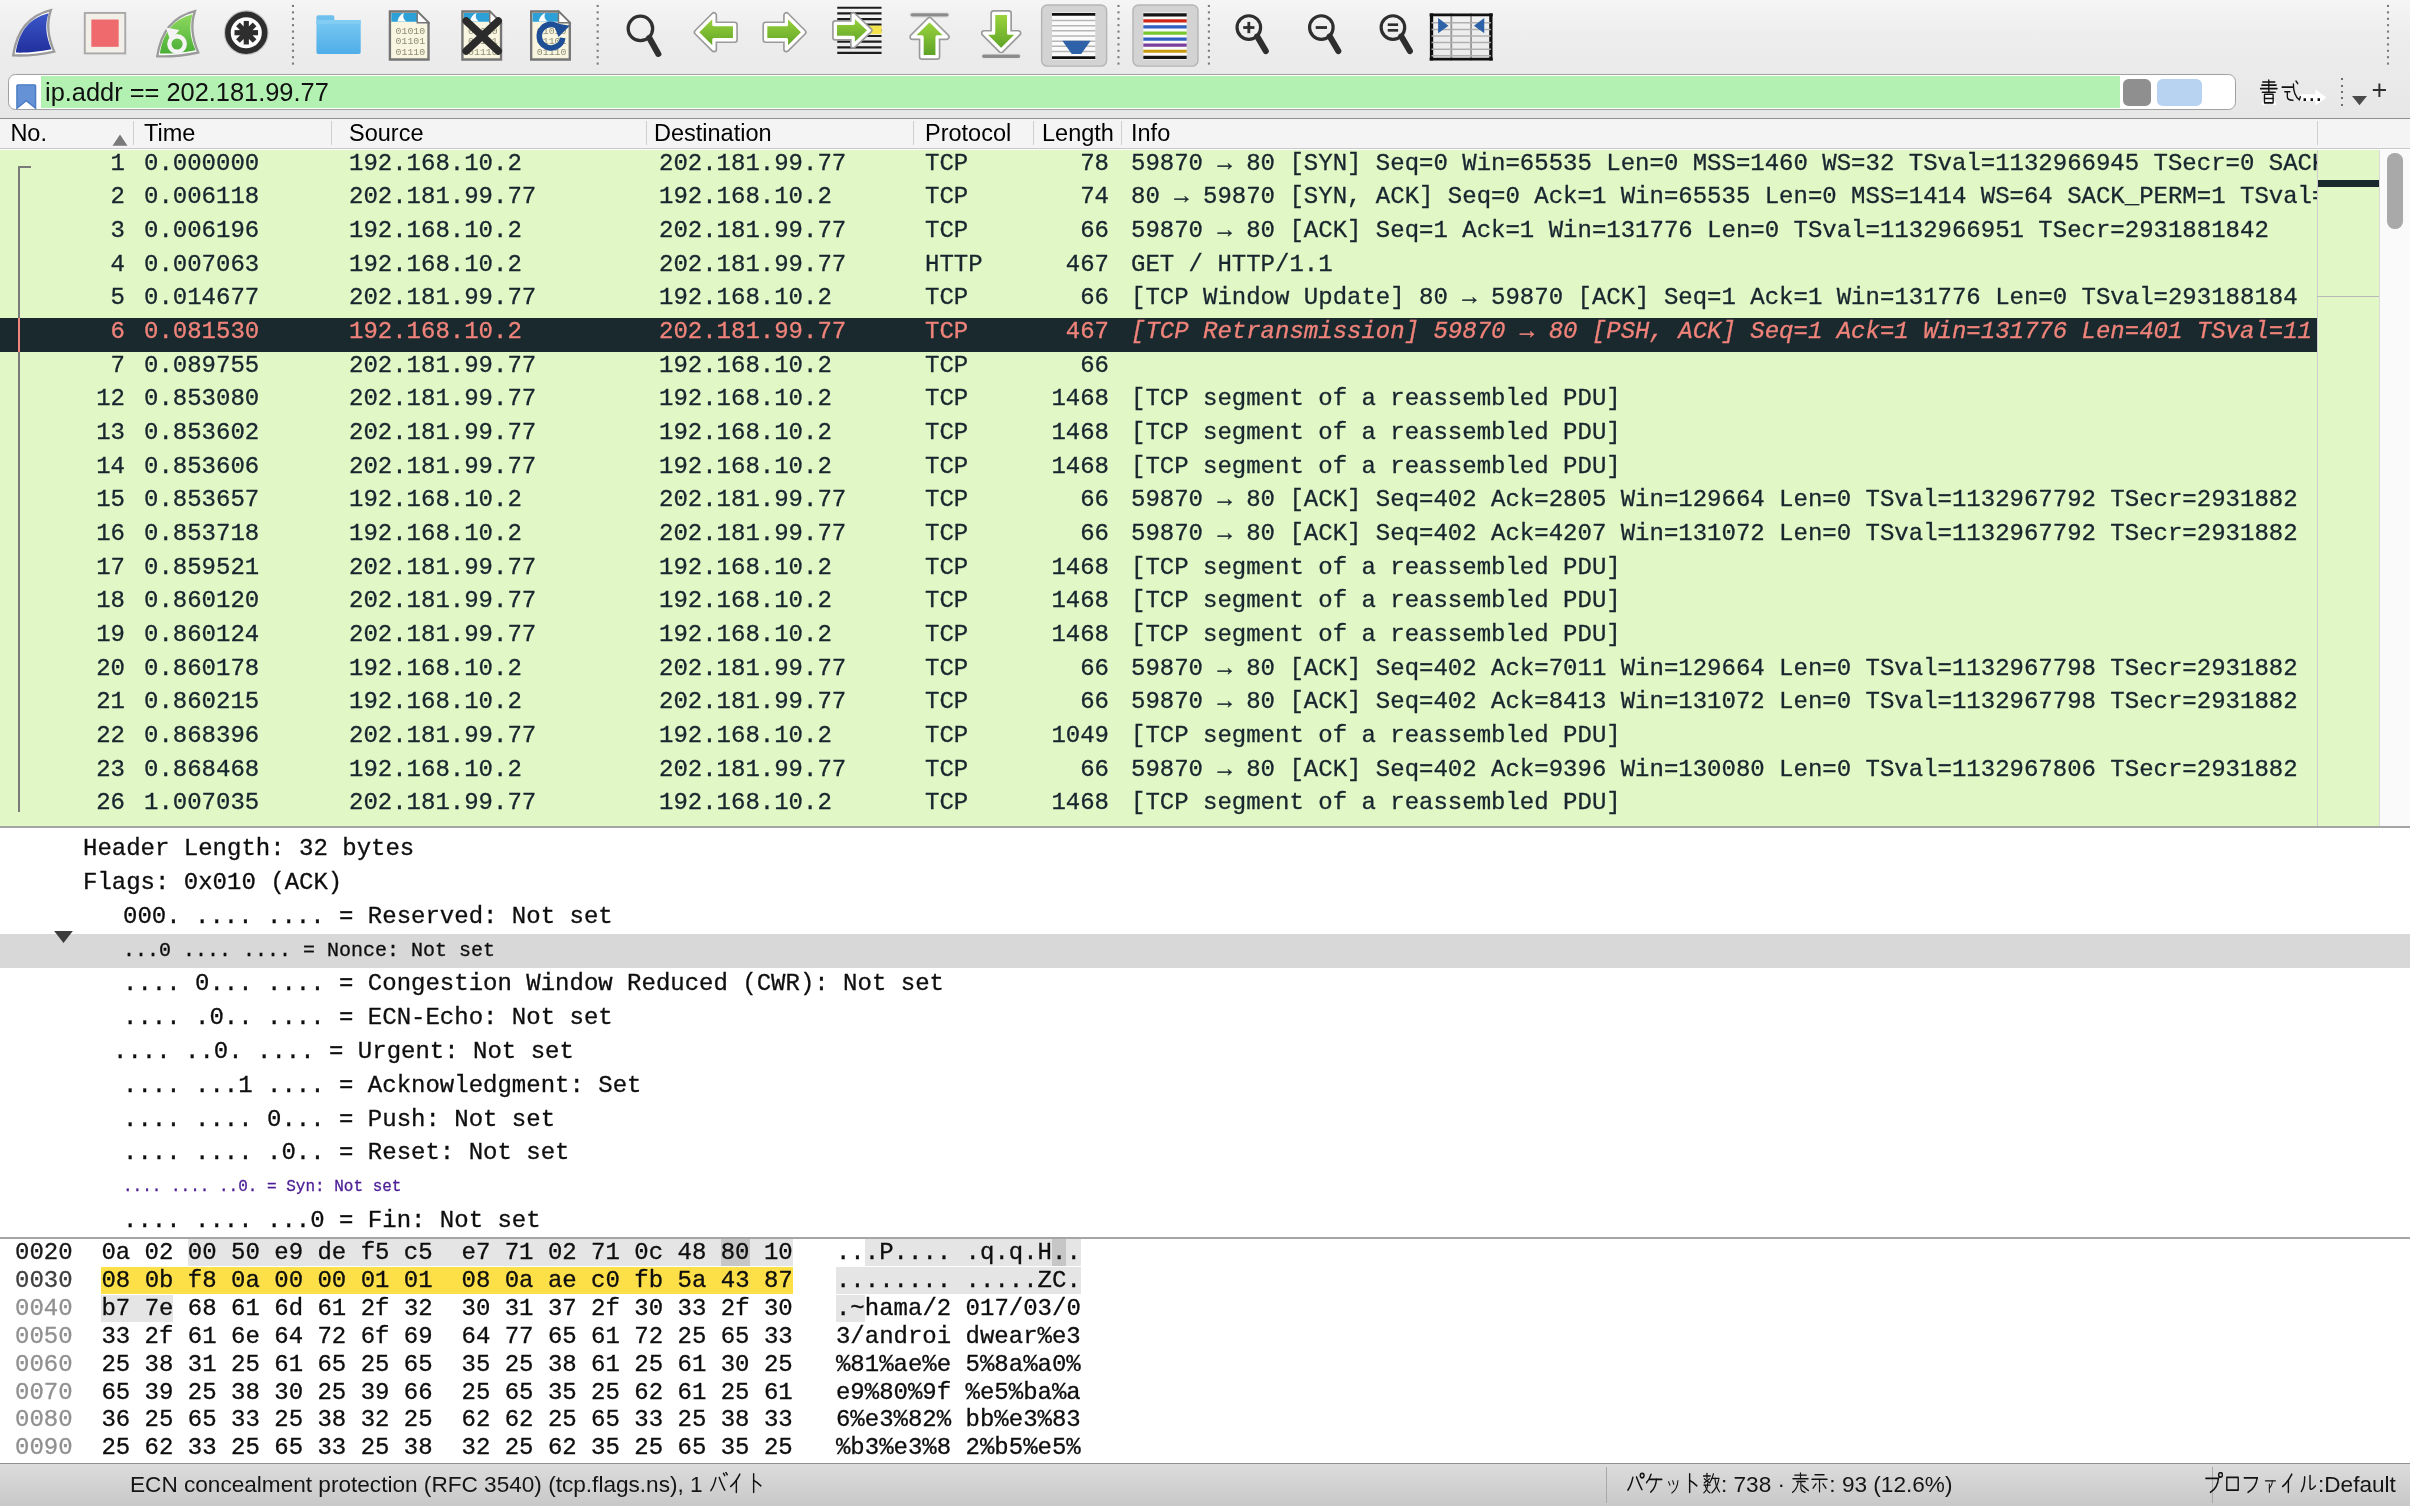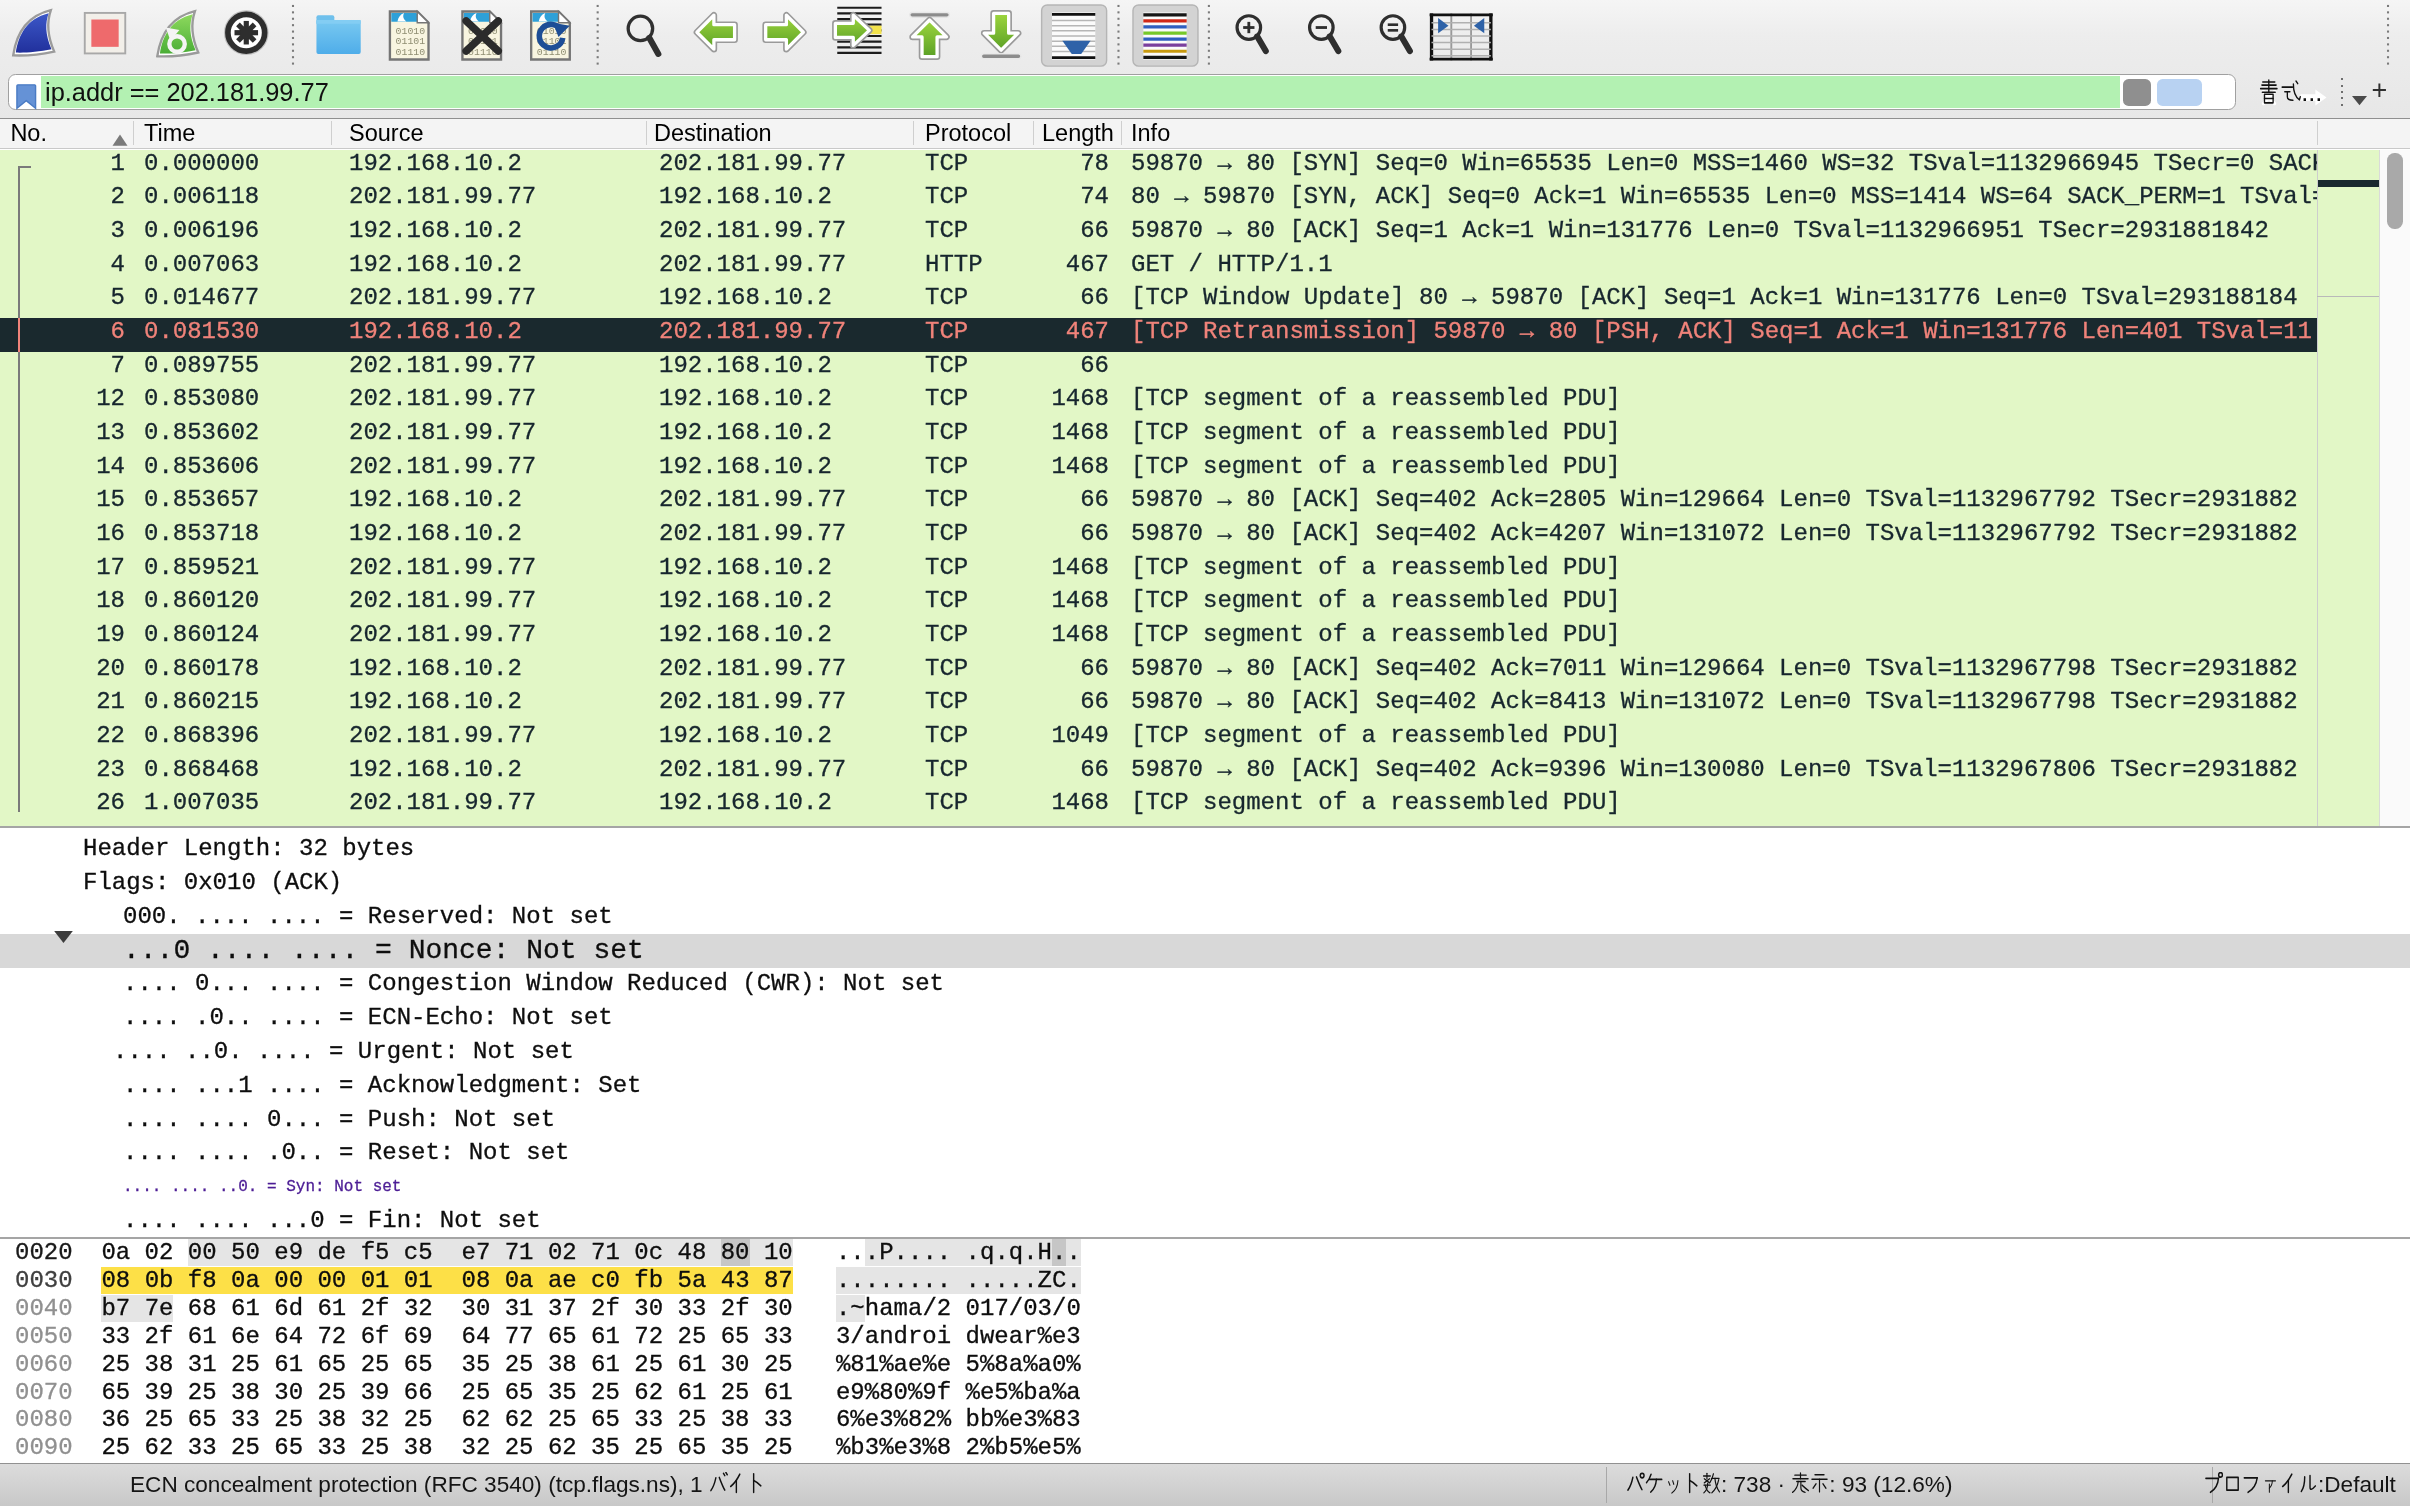--- a/index.html
+++ b/index.html
@@ -341,21 +341,21 @@
     </div>
   </div>
 <div class="abs" style="left:0px;top:318px;width:2317px;height:34px;overflow:hidden;font-size:24px;line-height:28px;white-space:nowrap;color:#f0837a;background:#1a292e;">
     <div style="position:relative;width:100%;height:100%">
       <div class="abs mono" style="left:0;top:0;width:125px;text-align:right;">6</div>
       <div class="abs mono" style="left:144px;top:0;">0.081530</div>
       <div class="abs mono" style="left:349px;top:0;">192.168.10.2</div>
       <div class="abs mono" style="left:659px;top:0;">202.181.99.77</div>
       <div class="abs mono" style="left:925px;top:0;">TCP</div>
       <div class="abs mono" style="left:989px;top:0;width:120px;text-align:right;">467</div>
-      <div class="abs mono" style="left:1131px;top:0;width:1186px;overflow:hidden;">[TCP Retransmission] 59870 → 80 [PSH, ACK] Seq=1 Ack=1 Win=131776 Len=401 TSval=11</div>
+      <div class="abs mono" style="left:1131px;top:0;width:1186px;overflow:hidden;font-style:italic;">[TCP Retransmission] 59870 → 80 [PSH, ACK] Seq=1 Ack=1 Win=131776 Len=401 TSval=11</div>
     </div>
   </div>
 <div class="abs" style="left:0px;top:352px;width:2317px;height:34px;overflow:hidden;font-size:24px;line-height:28px;white-space:nowrap;color:#17262e;">
     <div style="position:relative;width:100%;height:100%">
       <div class="abs mono" style="left:0;top:0;width:125px;text-align:right;">7</div>
       <div class="abs mono" style="left:144px;top:0;">0.089755</div>
       <div class="abs mono" style="left:349px;top:0;">202.181.99.77</div>
       <div class="abs mono" style="left:659px;top:0;">192.168.10.2</div>
       <div class="abs mono" style="left:925px;top:0;">TCP</div>
       <div class="abs mono" style="left:989px;top:0;width:120px;text-align:right;">66</div>
@@ -511,21 +511,21 @@
 <div class="abs" style="left:2318px;top:180px;width:61px;height:7.3px;background:#1a292e;"></div>
 <div class="abs" style="left:2317px;top:296px;width:62px;height:1.4px;background:#b9b9b9;"></div>
 <div class="abs" style="left:2379px;top:150px;width:31px;height:676px;background:#fafafa;border-left:0.9px solid #d9d9d9;"></div>
 <div class="abs" style="left:2387px;top:153px;width:15.5px;height:76px;background:#a9a9a9;border-radius:7.5px;"></div>
 <div class="abs" style="left:0px;top:826px;width:2411px;height:1.9px;background:#a5a5a5;"></div>
 <div class="abs" style="left:0px;top:828px;width:2411px;height:411px;background:#fff;"></div>
 <div class="abs" style="left:0px;top:934px;width:2411px;height:34px;background:#d8d8d8;"></div>
 <div class="abs mono" style="left:83px;top:832px;width:2166px;height:34px;font-size:24px;line-height:34px;white-space:pre;color:#0e0e0e;">Header Length: 32 bytes</div>
 <div class="abs mono" style="left:83px;top:866px;width:2166px;height:34px;font-size:24px;line-height:34px;white-space:pre;color:#0e0e0e;">Flags: 0x010 (ACK)</div>
 <div class="abs mono" style="left:123px;top:900px;width:2166px;height:34px;font-size:24px;line-height:34px;white-space:pre;color:#0e0e0e;">000. .... .... = Reserved: Not set</div>
-<div class="abs mono" style="left:123px;top:934px;width:2166px;height:34px;font-size:28px;line-height:34px;white-space:pre;color:#0e0e0e;">...0 .... .... = Nonce: Not set</div>
+<div class="abs mono" style="left:123px;top:934px;width:2166px;height:34px;font-size:20px;line-height:34px;white-space:pre;color:#0e0e0e;">...0 .... .... = Nonce: Not set</div>
 <div class="abs mono" style="left:123px;top:967px;width:2166px;height:34px;font-size:24px;line-height:34px;white-space:pre;color:#0e0e0e;">.... 0... .... = Congestion Window Reduced (CWR): Not set</div>
 <div class="abs mono" style="left:123px;top:1001px;width:2166px;height:34px;font-size:24px;line-height:34px;white-space:pre;color:#0e0e0e;">.... .0.. .... = ECN-Echo: Not set</div>
 <div class="abs mono" style="left:113px;top:1035px;width:2166px;height:34px;font-size:24px;line-height:34px;white-space:pre;color:#0e0e0e;">.... ..0. .... = Urgent: Not set</div>
 <div class="abs mono" style="left:123px;top:1069px;width:2166px;height:34px;font-size:24px;line-height:34px;white-space:pre;color:#0e0e0e;">.... ...1 .... = Acknowledgment: Set</div>
 <div class="abs mono" style="left:123px;top:1103px;width:2166px;height:34px;font-size:24px;line-height:34px;white-space:pre;color:#0e0e0e;">.... .... 0... = Push: Not set</div>
 <div class="abs mono" style="left:123px;top:1136px;width:2166px;height:34px;font-size:24px;line-height:34px;white-space:pre;color:#0e0e0e;">.... .... .0.. = Reset: Not set</div>
 <div class="abs mono" style="left:123px;top:1170px;width:2166px;height:34px;font-size:16px;line-height:34px;white-space:pre;color:#4c1d95;">.... .... ..0. = Syn: Not set</div>
 <div class="abs mono" style="left:123px;top:1204px;width:2166px;height:34px;font-size:24px;line-height:34px;white-space:pre;color:#0e0e0e;">.... .... ...0 = Fin: Not set</div>
 <svg class="abs" style="left:53;top:930.1" width="21" height="14" viewBox="0 0 22 15">
     <path d="M1,1 H21 L11,14 Z" fill="#3c3c3c"></path>

